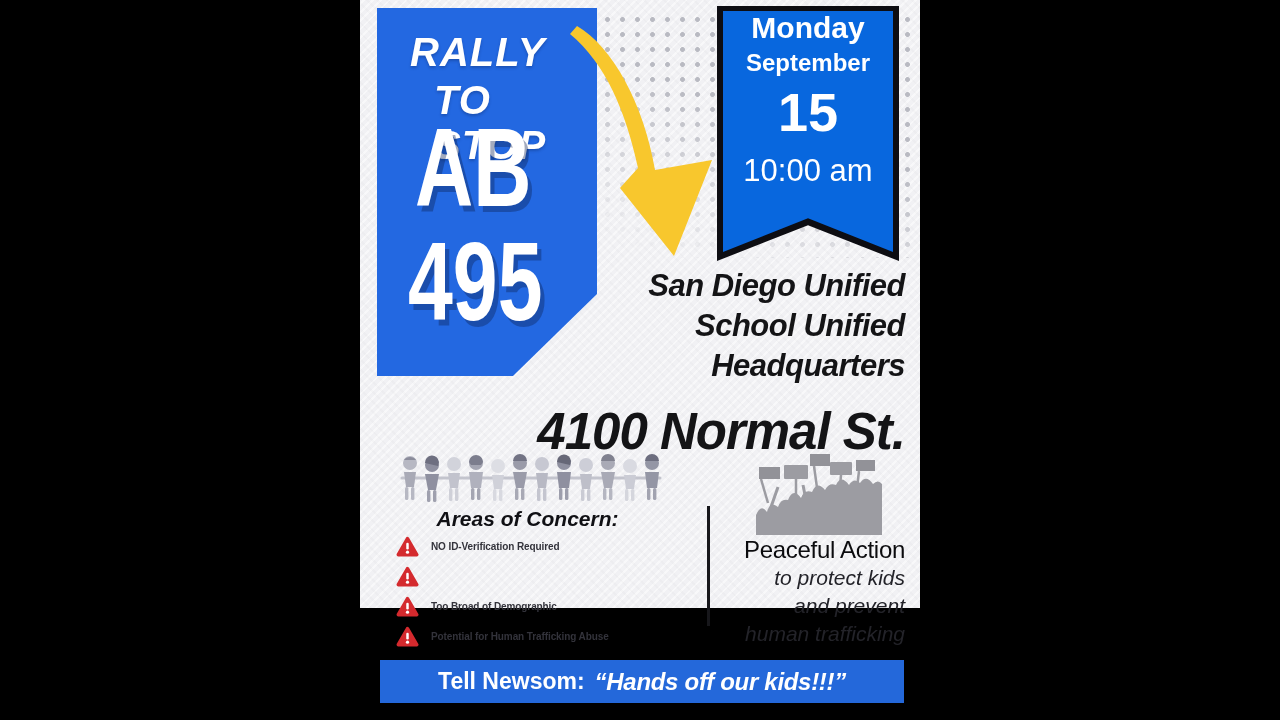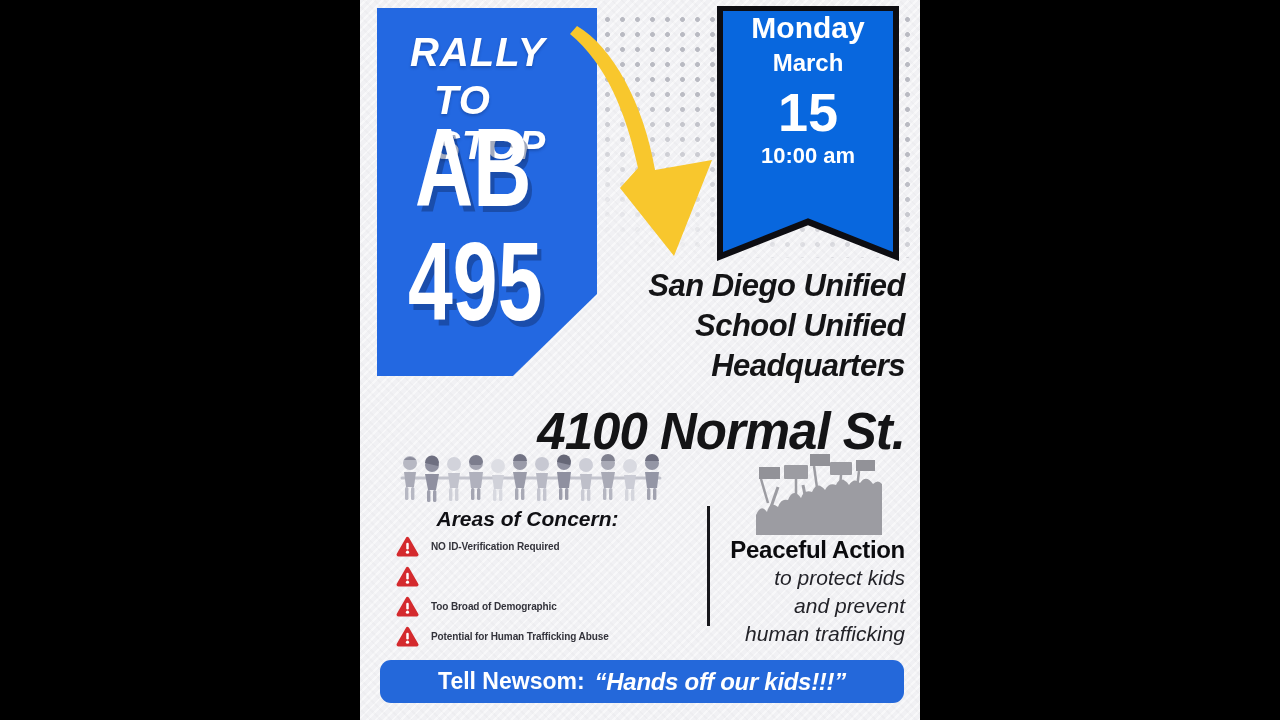--- a/index.html
+++ b/index.html
@@ -1,20 +1,20 @@
 <!DOCTYPE html>
 <html><head>
 <meta charset="utf-8">
 <style>
   * { margin:0; padding:0; box-sizing:border-box; }
   html,body { width:1280px; height:720px; background:#000; overflow:hidden;
               font-family:"Liberation Sans", sans-serif; }
   .stage { position:relative; width:1280px; height:720px; background:#000; }
 
-  .flyer { position:absolute; left:360px; top:0; width:560px; height:720px;
+  .flyer { position:absolute; left:360px; top:0; width:560px; height:608px;
            background:#f1f1f4;
            background-image:
              repeating-linear-gradient(45deg, rgba(0,0,0,0.015) 0 2px, transparent 2px 7px),
              repeating-linear-gradient(-45deg, rgba(255,255,255,0.5) 0 2px, transparent 2px 6px);
   }
 
   
   .dots { position:absolute; left:240px; top:12px; width:315px; height:246px; z-index:1;
           background-image: radial-gradient(#b9bac2 2.1px, transparent 2.7px);
           background-size:15px 15px;
@@ -44,21 +44,21 @@
   .ribbon { position:absolute; left:357px; top:6px; width:182px; height:255px; z-index:4;
             background:#0d0d12;
             clip-path:polygon(0 0, 100% 0, 100% 100%, 50% 86%, 0 100%); }
   .ribbon-inner { position:absolute; left:6px; top:5px; right:6px; bottom:9px;
             background:#0867de; color:#ffffff; text-align:center;
             clip-path:polygon(0 0, 100% 0, 100% 100%, 50% 86%, 0 100%);
             display:flex; flex-direction:column; align-items:center; }
   .rb-weekday { font-weight:bold; font-size:30px; }
   .rb-month   { font-weight:bold; font-size:24px; margin-top:4px; }
   .rb-day     { font-weight:bold; font-size:54px; margin-top:8px; line-height:54px; }
-  .rb-time    { font-weight:bold; font-size:22px; margin-top:4px; }
+  .rb-time    { font-weight:normal; font-size:31px; margin-top:14px; }
 
   
   .location { position:absolute; right:15px; top:266px; text-align:right; color:#141416;
               font-style:italic; font-weight:bold; z-index:2; }
   .loc-line { font-size:31px; line-height:40px; letter-spacing:-0.5px; }
   .loc-address { font-size:51px; line-height:56px; margin-top:18px; letter-spacing:-1px; }
 
   
   .kids-svg { position:absolute; left:40px; top:452px; }
 
@@ -67,27 +67,27 @@
                      font-style:italic; font-weight:bold; font-size:21px; color:#101014; }
   .concern-list { position:absolute; left:36px; top:535px; width:310px; }
   .concern-row { display:flex; align-items:center; gap:12px; height:23px; margin-bottom:7px; }
   .concern-text { font-weight:bold; font-size:10px; letter-spacing:-0.1px; color:#33333b; }
 
   .divider { position:absolute; left:347px; top:506px; width:3px; height:120px; background:#17171b; }
 
   
   .crowd-svg { position:absolute; left:393px; top:453px; }
   .peaceful { position:absolute; right:15px; top:536px; text-align:right; }
-  .peaceful-title { font-weight:bold; font-size:24px; color:#0b0b0e; letter-spacing:-0.3px; }
+  .peaceful-title { font-weight:normal; font-size:24px; color:#0b0b0e; letter-spacing:-0.3px; }
   .peaceful-line { font-style:italic; font-size:21px; color:#232329; line-height:28px; }
 
   
   .footer-bar { position:absolute; left:20px; top:660px; width:524px; height:43px;
                 background:#2468da; color:#fff; display:flex; align-items:center;
-                justify-content:center; gap:10px;border-radius:11px; }
+                justify-content:center; gap:10px; }
   .footer-prefix { font-weight:bold; font-size:23px; }
   .footer-quote  { font-weight:bold; font-style:italic; font-size:24px; letter-spacing:-0.3px; }
 </style>
 </head>
 <body>
 
 <div class="stage">
   <div class="flyer">
 
     <div class="dots"></div>
@@ -99,21 +99,21 @@
       <div class="bill bill-495">495</div>
     </div>
 
     <svg class="arrow-svg" width="165" height="252" viewBox="0 0 165 252">
       <path d="M9,10 C44,30 76,88 87,154 L144,144 L106,240 L52,172 L70,152 C58,96 38,48 2,18 Z" fill="#F8C72D"></path>
     </svg>
 
     <div class="ribbon">
       <div class="ribbon-inner">
         <div class="rb-weekday">Monday</div>
-        <div class="rb-month">March</div>
+        <div class="rb-month">September</div>
         <div class="rb-day">15</div>
         <div class="rb-time">10:00 am</div>
       </div>
     </div>
 
     <div class="location">
       <div class="loc-line">San Diego Unified</div>
       <div class="loc-line">School Unified</div>
       <div class="loc-line">Headquarters</div>
       <div class="loc-address">4100 Normal St.</div>

